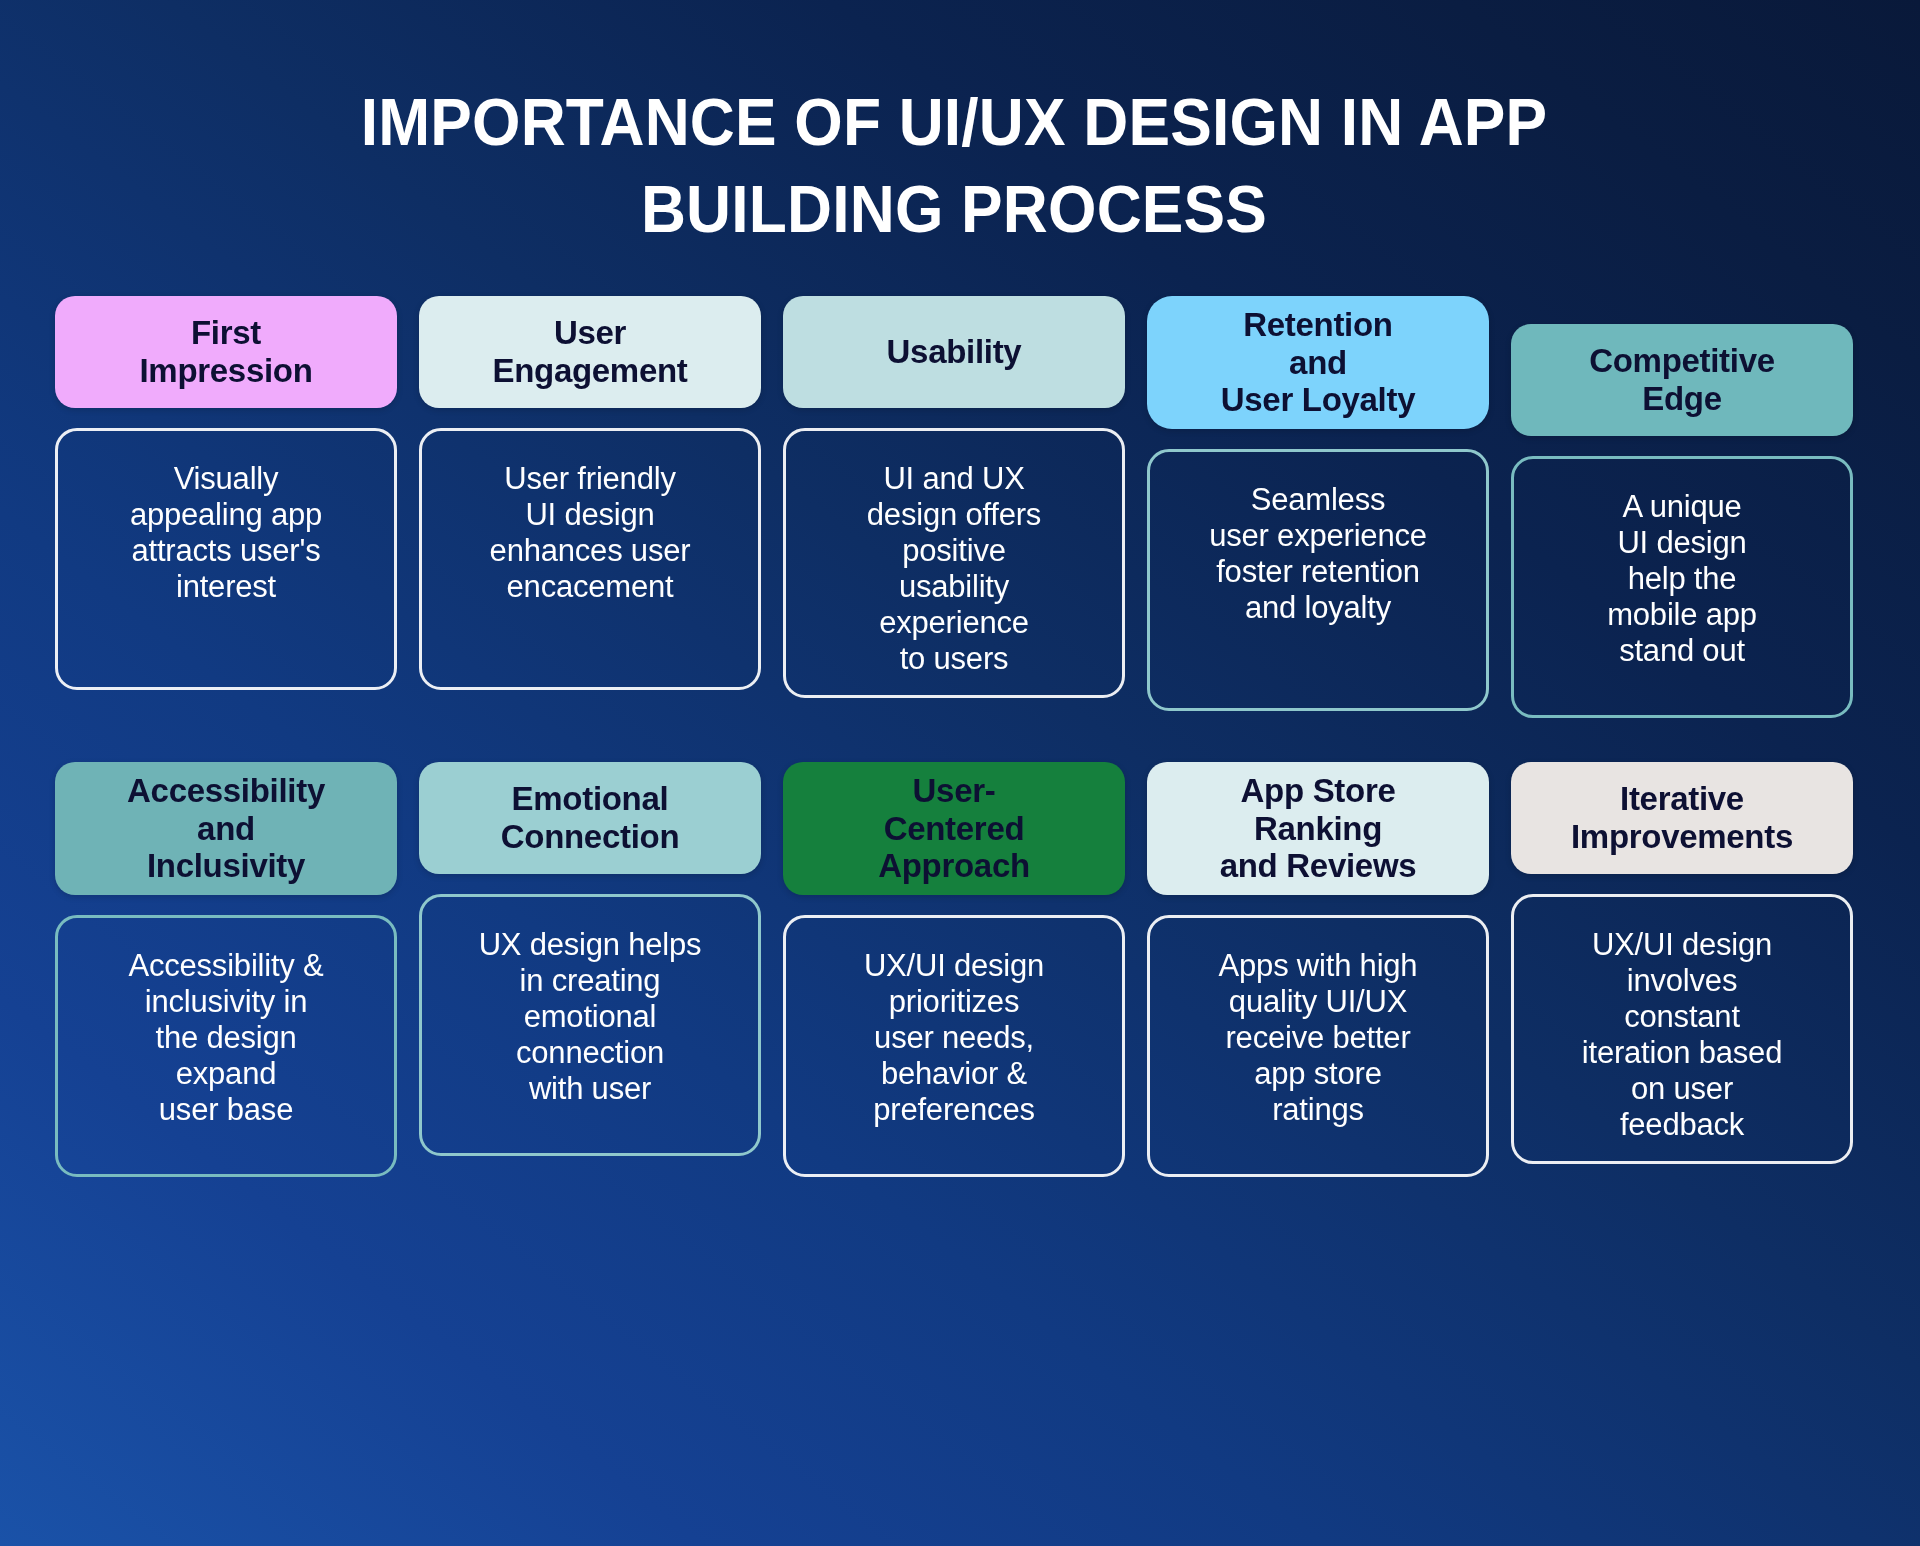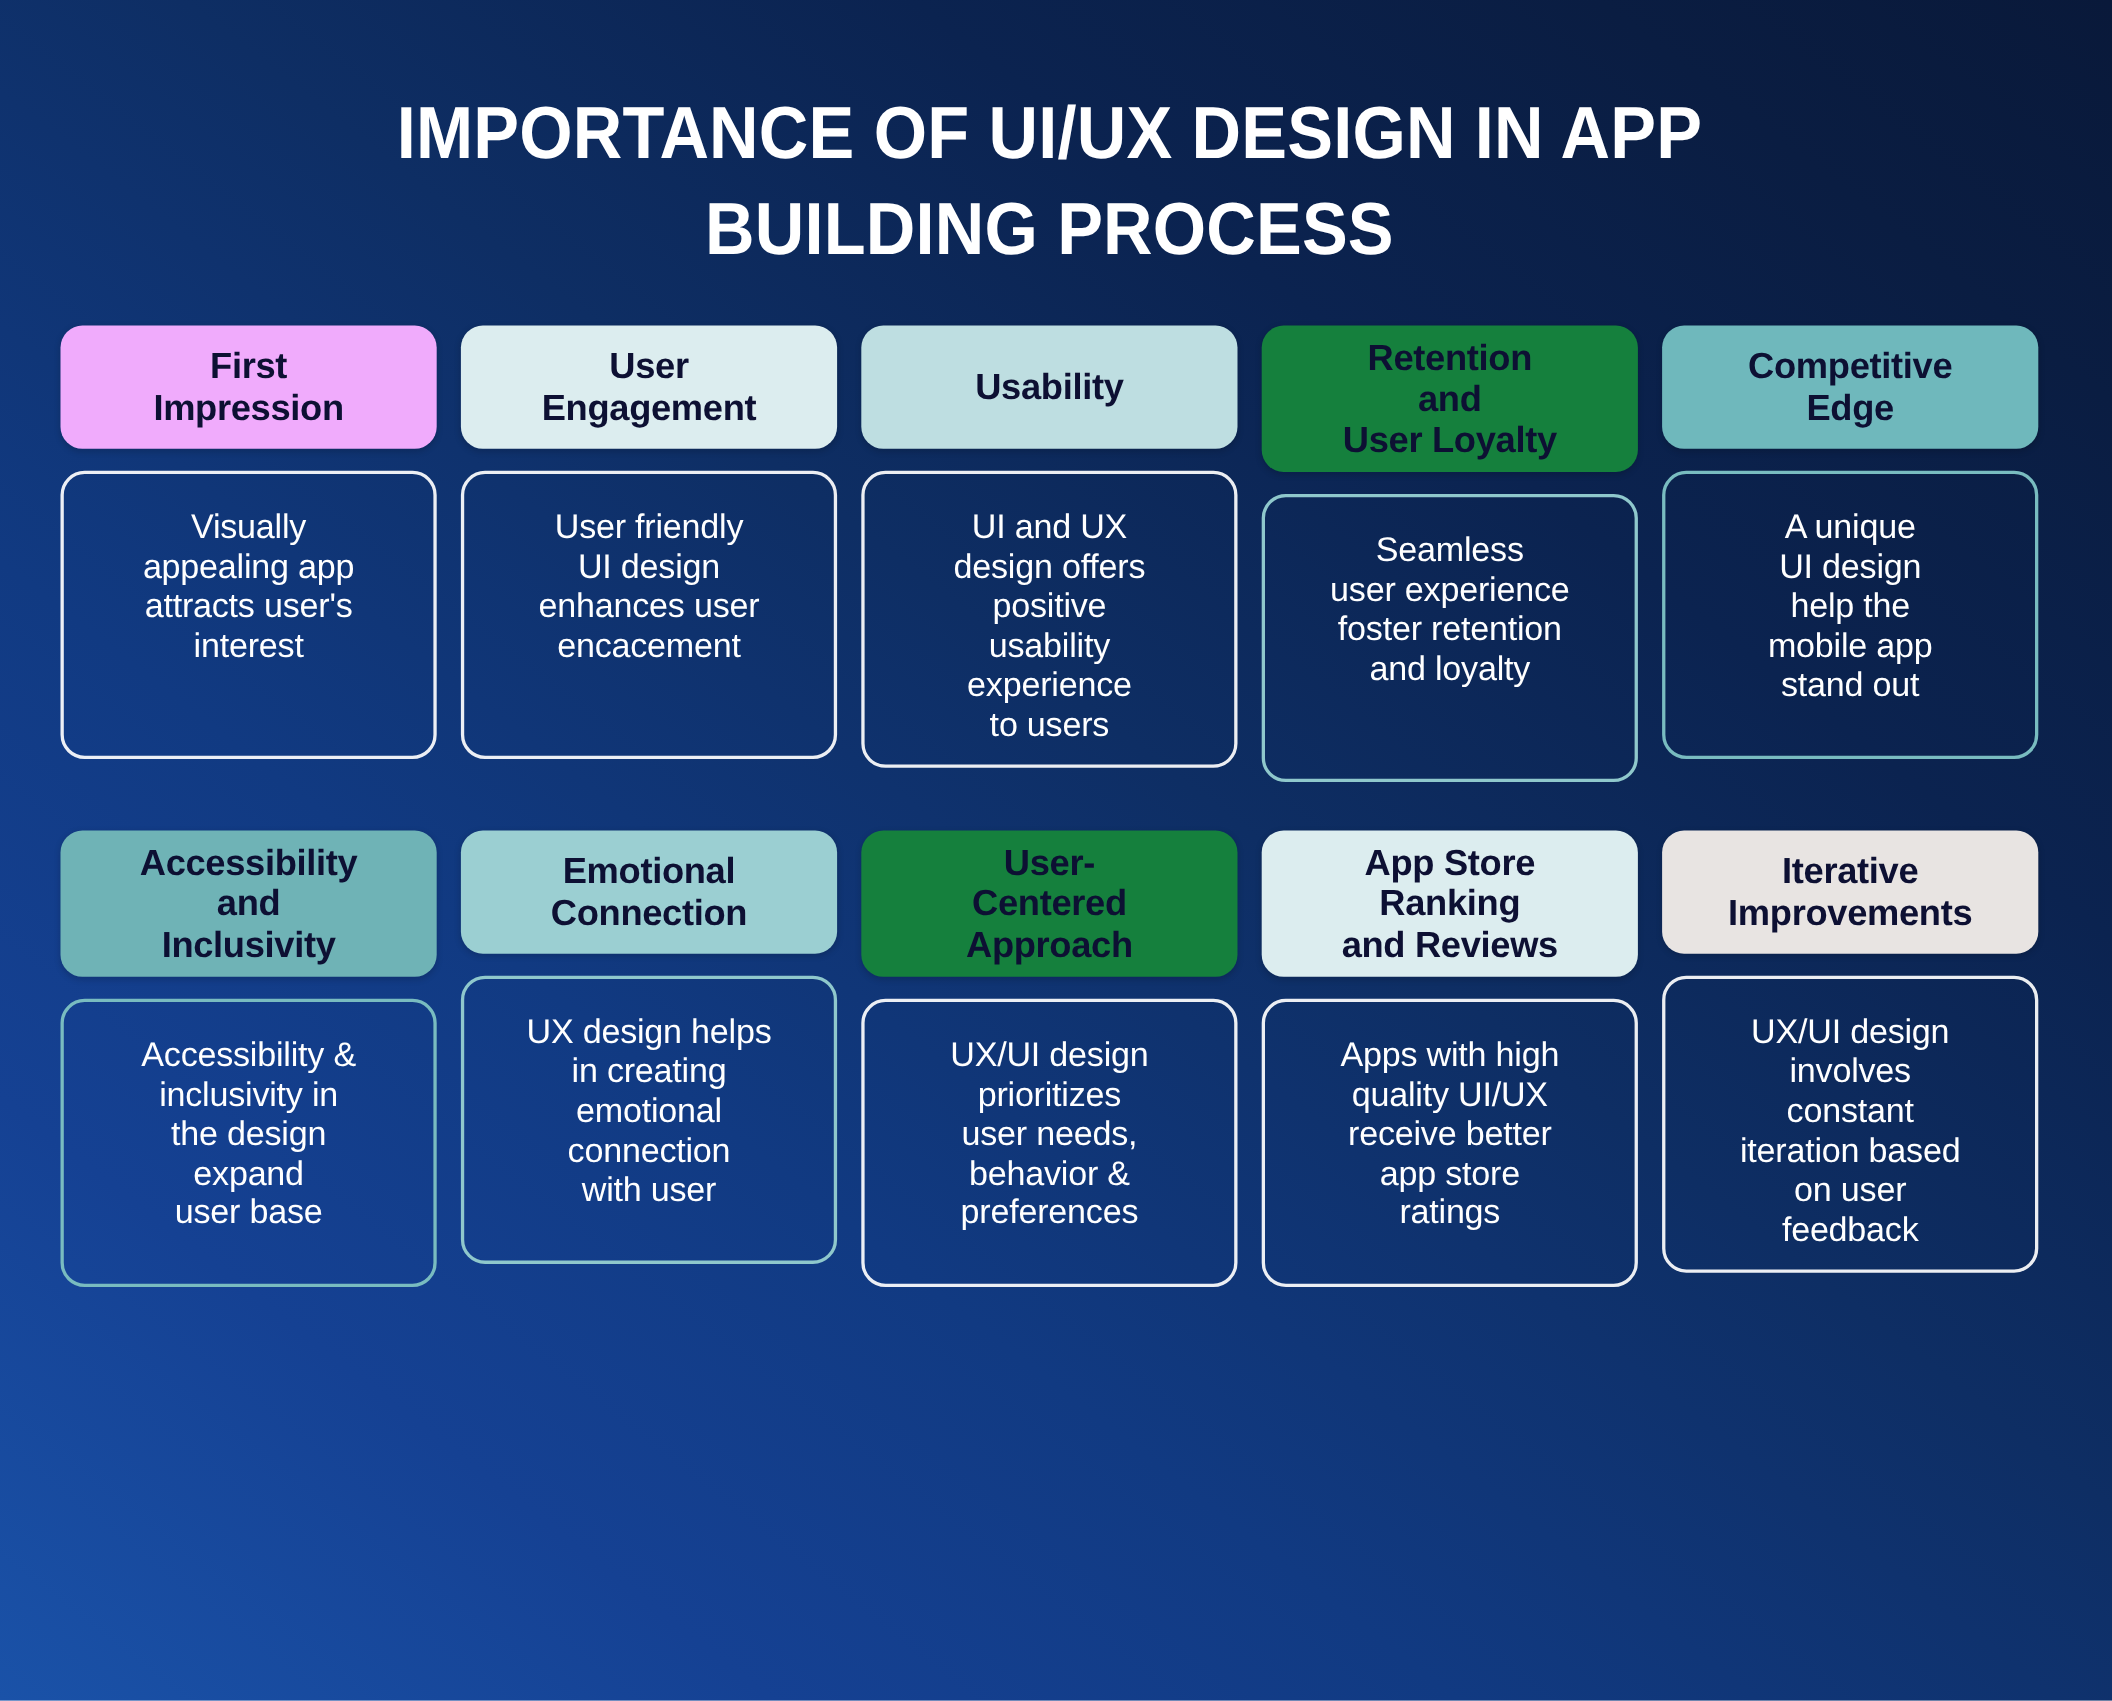--- a/index.html
+++ b/index.html
@@ -148,30 +148,30 @@
       <div class="col">
         <div class="head-card" style="background: rgb(190, 222, 225);">
           <div class="label">Usability</div>
         </div>
         <div class="body-card">
           <div class="text">UI and UX<br>design offers<br>positive<br>usability<br>experience<br>to users</div>
         </div>
       </div>
 
       <div class="col">
-        <div class="head-card tall" style="background: #15803d;">
+        <div class="head-card tall" style="background: #7dd3fc; border-radius: 25px;">
           <div class="label">Retention<br>and<br>User Loyalty</div>
         </div>
         <div class="body-card teal-border">
           <div class="text">Seamless<br>user experience<br>foster retention<br>and loyalty</div>
         </div>
       </div>
 
       <div class="col">
-        <div class="head-card" style="background: rgb(111, 184, 188);">
+        <div class="head-card" style="background: rgb(111, 184, 188); margin-top: 28px;">
           <div class="label">Competitive<br>Edge</div>
         </div>
         <div class="body-card teal-border-strong">
           <div class="text">A unique<br>UI design<br>help the<br>mobile app<br>stand out</div>
         </div>
       </div>
 
     </div>
 
     <div class="row">

